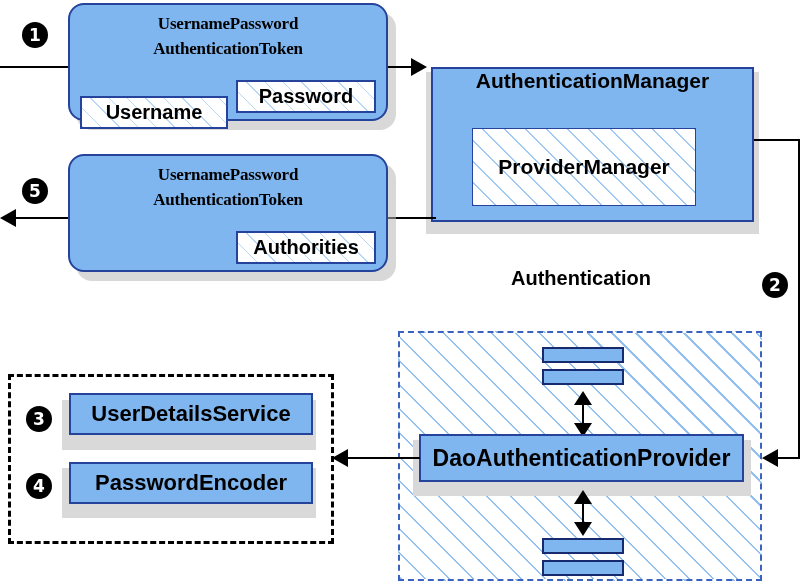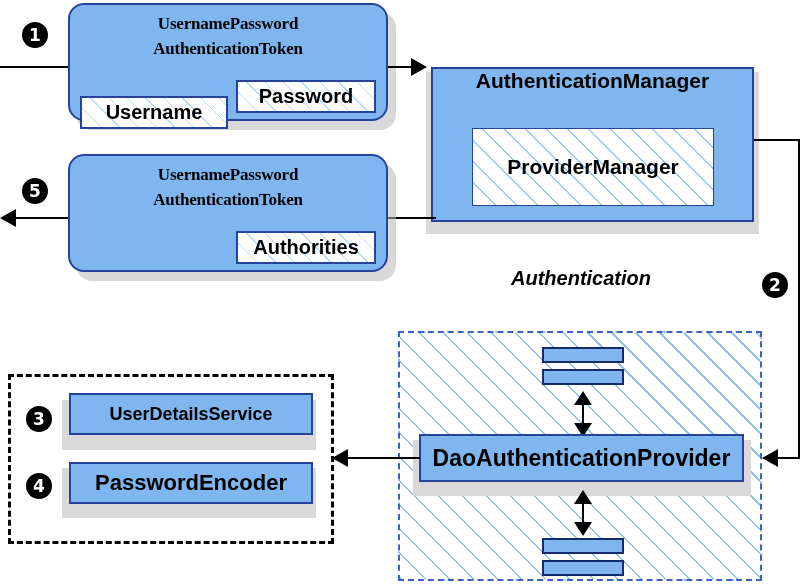--- a/index.html
+++ b/index.html
@@ -119,21 +119,20 @@
     font-family: "DejaVu Sans", sans-serif;
   }
 
   .seclabel {
     position: absolute;
     text-align: center;
     font-weight: bold;
     font-size: 20px;
     line-height: 24px;
     color: #000;
-    font-style: italic;
   }
 
   .line-h { position: absolute; height: 2px; background: #000; }
   .line-v { position: absolute; width: 2px; background: #000; }
 
   .arrow-r, .arrow-l, .arrow-u, .arrow-d {
     position: absolute;
     width: 0; height: 0;
   }
   .arrow-r { border-top: 9px solid transparent; border-bottom: 9px solid transparent; border-left: 16px solid #000; }
@@ -169,21 +168,21 @@
   <div class="subbox" style="left:236px; top:80px; width:140px; height:33px;">Password</div>
 
   <div class="line-h" style="left:388px; top:66px; width:36px;"></div>
   <div class="arrow-r" style="left:411px; top:58px;"></div>
 
   <div class="shadow" style="left:436px; top:76px; width:323px; height:155px;"></div>
   <div class="shadow2" style="left:426px; top:72px; width:333px; height:162px;"></div>
   <div class="bluebox" style="left:431px; top:67px; width:323px; height:155px; display:block;">
     <div style="text-align:center; font-size:21px; font-weight:bold; ">AuthenticationManager</div>
   </div>
-  <div class="hatchwhite" style="position:absolute; left:472px; top:128px; width:242px; height:78px; border:1px solid #26439b; box-sizing:border-box; display:flex; align-items:center; justify-content:center; font-size:21px; font-weight:bold;">ProviderManager</div>
+  <div class="hatchwhite" style="position:absolute; left:472px; top:128px; width:224px; height:78px; border:1px solid #26439b; box-sizing:border-box; display:flex; align-items:center; justify-content:center; font-size:21px; font-weight:bold;">ProviderManager</div>
 
   <div class="marker" style="left:22px; top:178px;">5</div>
   <div class="line-h" style="left:14px; top:217px; width:56px;"></div>
   <div class="arrow-l" style="left:0px; top:209px;"></div>
 
   <div class="line-h" style="left:388px; top:217px; width:48px;"></div>
 
   <div class="shadow rounded" style="left:76px; top:163px; width:320px; height:118px;"></div>
   <div class="bluebox rounded" style="left:68px; top:154px; width:320px; height:118px;"></div>
 
@@ -228,19 +227,19 @@
   <div class="line-h" style="left:348px; top:457px; width:72px;"></div>
   <div class="arrow-l" style="left:332px; top:449px;"></div>
 
   <div class="dashed-black" style="left:8px; top:374px; width:326px; height:170px;"></div>
 
   <div class="marker" style="left:26px; top:406px;">3</div>
   <div class="marker" style="left:26px; top:473px;">4</div>
 
   <div class="shadow" style="left:70px; top:404px; width:246px; height:42px;"></div>
   <div class="shadow2" style="left:62px; top:400px; width:254px; height:50px;"></div>
-  <div class="bluebox" style="left:69px; top:393px; width:244px; height:42px; font-size:18px;">UserDetailsService</div>
+  <div class="bluebox" style="left:69px; top:393px; width:244px; height:42px; font-size:22px;">UserDetailsService</div>
 
   <div class="shadow" style="left:70px; top:472px; width:246px; height:42px;"></div>
   <div class="shadow2" style="left:62px; top:468px; width:254px; height:50px;"></div>
   <div class="bluebox" style="left:69px; top:462px; width:244px; height:42px; font-size:22px;">PasswordEncoder</div>
 
 </div>
 
 </body></html>

